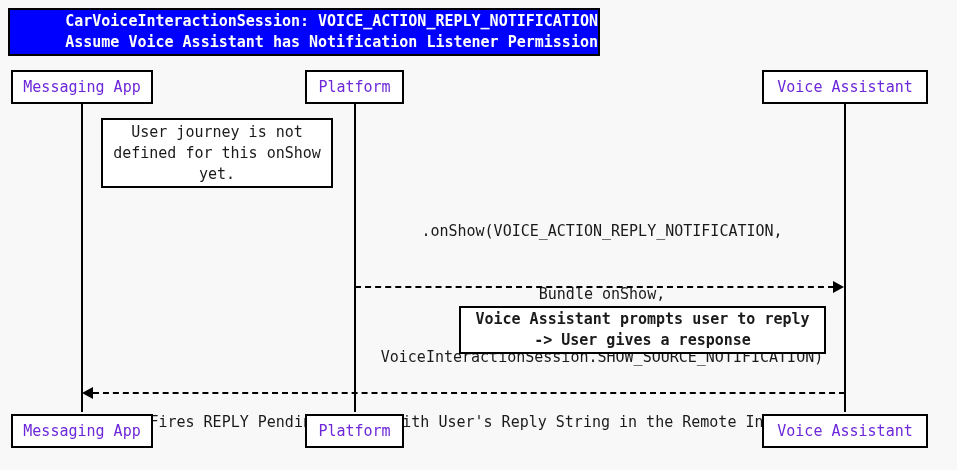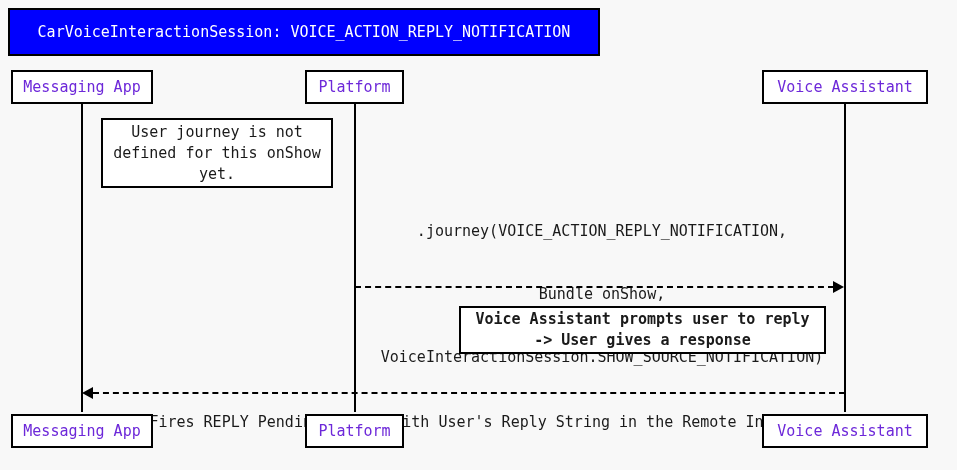--- a/index.html
+++ b/index.html
@@ -29,23 +29,24 @@
     position: absolute;
     left: 8px;
     top: 8px;
     width: 592px;
     height: 48px;
     background: #0000ff;
     border: 2px solid #000000;
     box-sizing: border-box;
     display: flex;
     flex-direction: column;
-    align-items: center;
+    align-items: flex-end;
     justify-content: center;
     line-height: 21px;
+    font-weight: bold;
   }
   .title-line {
     color: #ffffff;
     font-size: 15px;
     letter-spacing: 0px;
     white-space: pre;
   }
 
   
   .participant {
@@ -118,20 +119,21 @@
     border-right: 11px solid #000000;
   }
 </style>
 </head>
 <body>
 
 <div id="diagram">
 
   <div class="title-banner">
     <div class="title-line">CarVoiceInteractionSession: VOICE_ACTION_REPLY_NOTIFICATION</div>
+    <div class="title-line">Assume Voice Assistant has Notification Listener Permission</div>
   </div>
 
   <div class="lifeline" style="left:81px; top:104px; height:308px;"></div>
   <div class="lifeline" style="left:354px; top:104px; height:308px;"></div>
   <div class="lifeline" style="left:844px; top:104px; height:308px;"></div>
 
   <div class="participant" style="left:11px; top:70px; width:142px;">
     <span>Messaging App</span>
   </div>
   <div class="participant" style="left:305px; top:70px; width:99px;">
@@ -141,21 +143,21 @@
     <span>Voice Assistant</span>
   </div>
 
   <div class="note" style="left:101px; top:118px; width:232px; height:70px;">
     <div>User journey is not</div>
     <div>defined for this onShow</div>
     <div>yet.</div>
   </div>
 
   <div class="msg-label" style="left:359px; top:179px; width:486px;">
-    <div>.journey(VOICE_ACTION_REPLY_NOTIFICATION,</div>
+    <div>.onShow(VOICE_ACTION_REPLY_NOTIFICATION,</div>
     <div>Bundle onShow,</div>
     <div>VoiceInteractionSession.SHOW_SOURCE_NOTIFICATION)</div>
   </div>
 
   <div class="arrow-line" style="left:355px; top:286px; width:479px;"></div>
   <div class="arrow-head right" style="left:833px; top:281px;"></div>
 
   <div class="note" style="left:459px; top:306px; width:367px; height:48px;font-weight:bold;">
     <div>Voice Assistant prompts user to reply</div>
     <div>-&gt; User gives a response</div>

